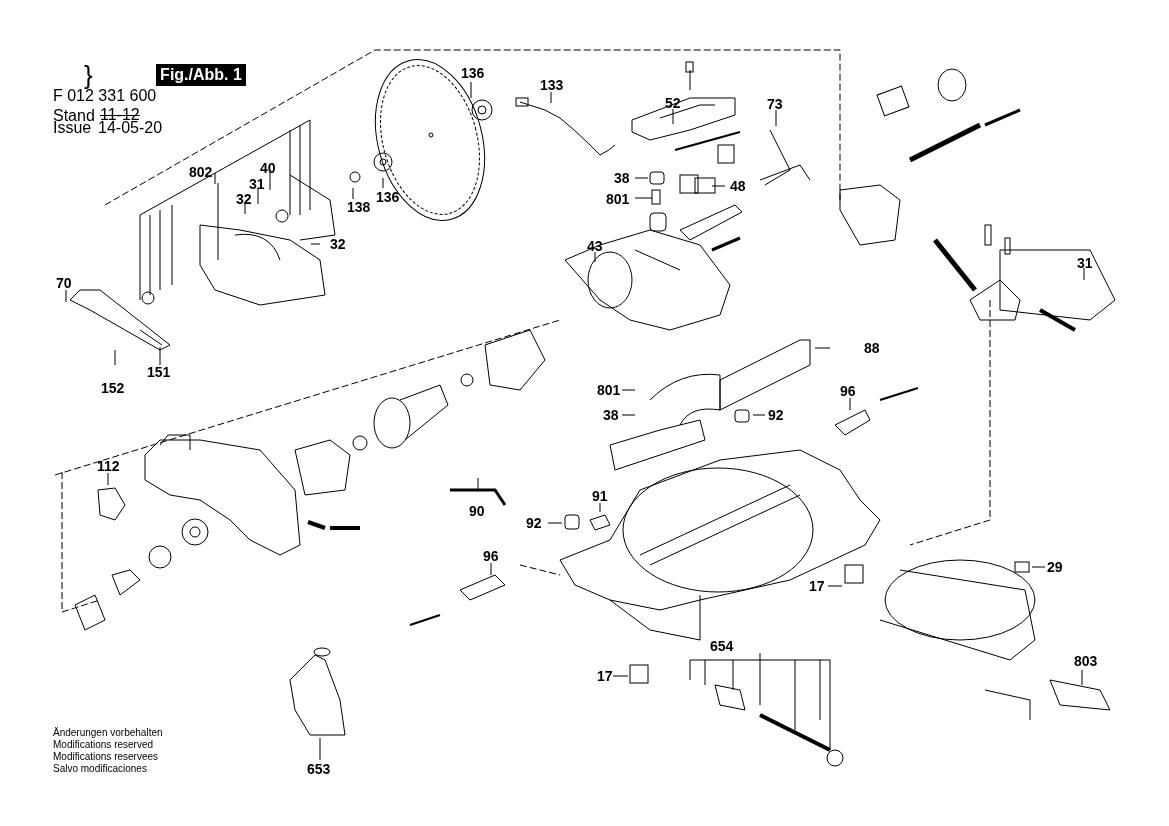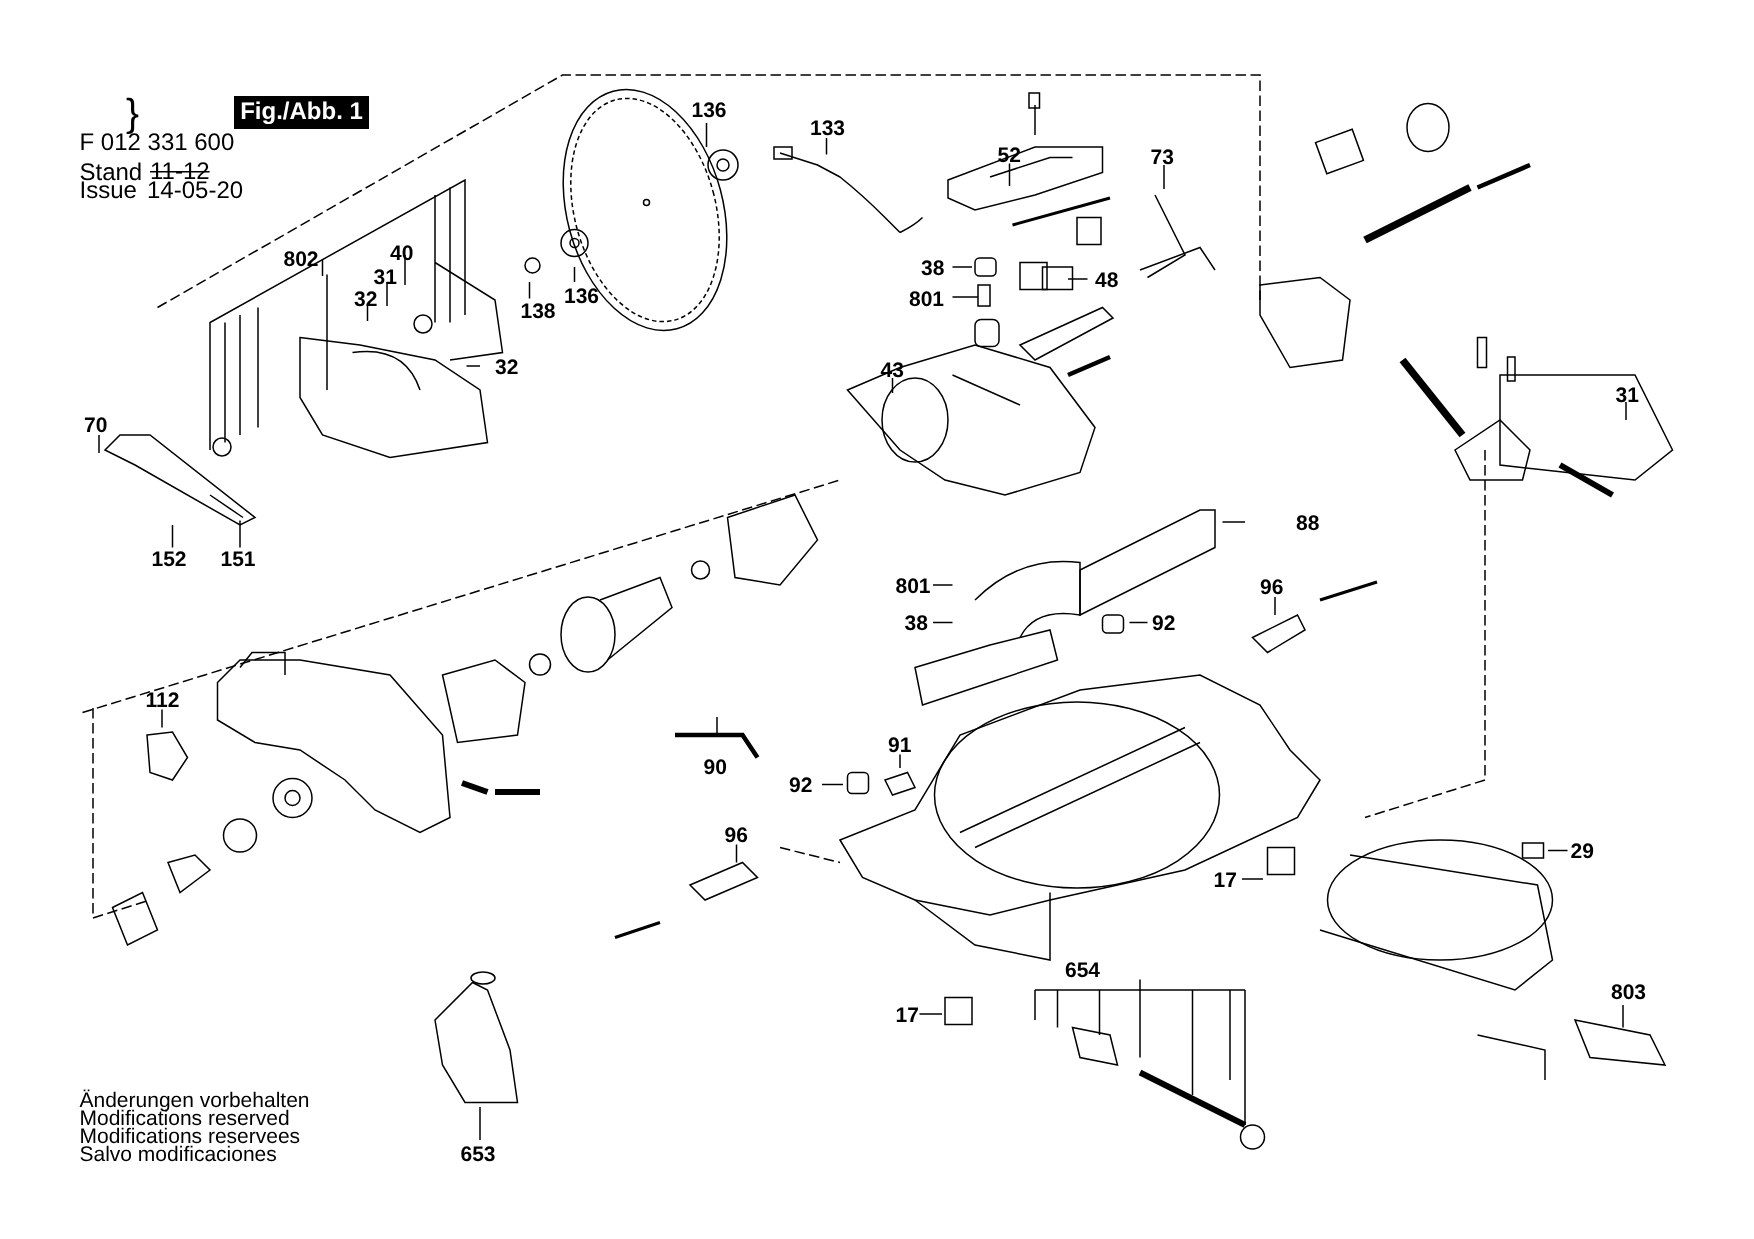--- a/index.html
+++ b/index.html
@@ -3,21 +3,21 @@
 <meta charset="utf-8">
 <style>
   html, body { margin: 0; padding: 0; background: #ffffff; }
   body { width: 1169px; height: 826px; position: relative; overflow: hidden;
          font-family: "Liberation Sans", sans-serif; color: #000; }
   .hdr { position: absolute; font-size: 16px; line-height: 12px; margin-top: 44px; }
   .fig-badge { position: absolute; left: 156px; top: 64px; width: 90px; height: 22px;
                background: #000; color: #fff; font-weight: bold; font-size: 16px;
                line-height: 22px; text-align: center; }
   .brace { position: absolute; left: 84px; top: 62px; font-size: 26px; line-height: 26px; transform: scaleY(1.0); }
-  .foot { position: absolute; left: 53px; top: 727px; font-size: 14px; line-height: 12px; }
+  .foot { position: absolute; left: 53px; top: 727px; font-size: 10px; line-height: 12px; }
   .foot div { white-space: nowrap; }
   svg.diagram { position: absolute; left: 0; top: 0; }
   .lbl { position: absolute; font-weight: bold; font-size: 14px; line-height: 14px; white-space: nowrap; }
   .strike { text-decoration: line-through; }
 </style>
 </head>
 <body>
 
 <div class="hdr" style="left:53px; top:46px;">F 012 331 600</div>
 <div class="hdr" style="left:53px; top:66px;">Stand</div>
@@ -211,21 +211,21 @@
 <div class="lbl" style="left:236px; top:192px;">32</div>
 <div class="lbl" style="left:330px; top:237px;">32</div>
 <div class="lbl" style="left:347px; top:200px;">138</div>
 <div class="lbl" style="left:376px; top:190px;">136</div>
 <div class="lbl" style="left:614px; top:171px;">38</div>
 <div class="lbl" style="left:606px; top:192px;">801</div>
 <div class="lbl" style="left:730px; top:179px;">48</div>
 <div class="lbl" style="left:587px; top:239px;">43</div>
 <div class="lbl" style="left:1077px; top:256px;">31</div>
 <div class="lbl" style="left:56px; top:276px;">70</div>
-<div class="lbl" style="left:101px; top:365px;text-align:right;">152</div>
+<div class="lbl" style="left:101px; top:381px;text-align:right;">152</div>
 <div class="lbl" style="left:147px; top:365px;">151</div>
 <div class="lbl" style="left:832px; top:341px;margin-left:32px;">88</div>
 <div class="lbl" style="left:597px; top:383px;">801</div>
 <div class="lbl" style="left:603px; top:408px;">38</div>
 <div class="lbl" style="left:768px; top:408px;">92</div>
 <div class="lbl" style="left:840px; top:384px;">96</div>
 <div class="lbl" style="left:97px; top:459px;">112</div>
 <div class="lbl" style="left:469px; top:464px;margin-top:40px;">90</div>
 <div class="lbl" style="left:592px; top:489px;">91</div>
 <div class="lbl" style="left:526px; top:516px;">92</div>

